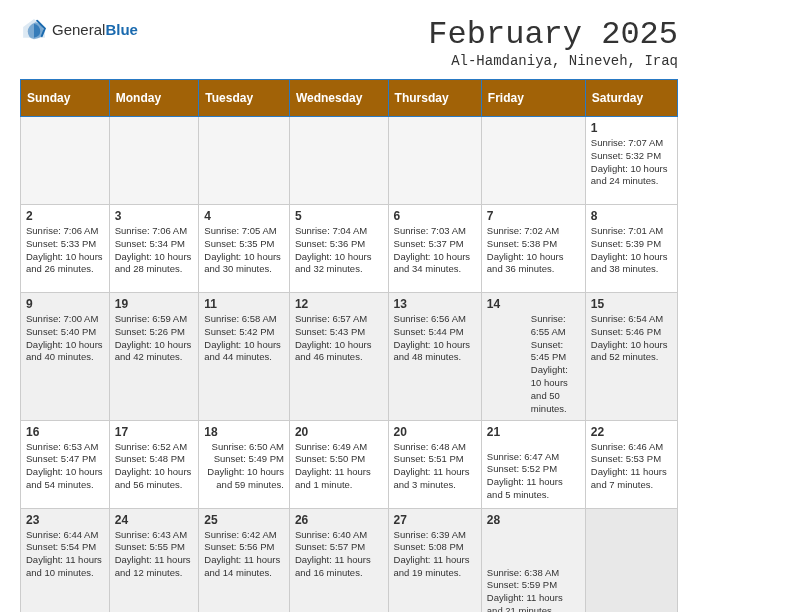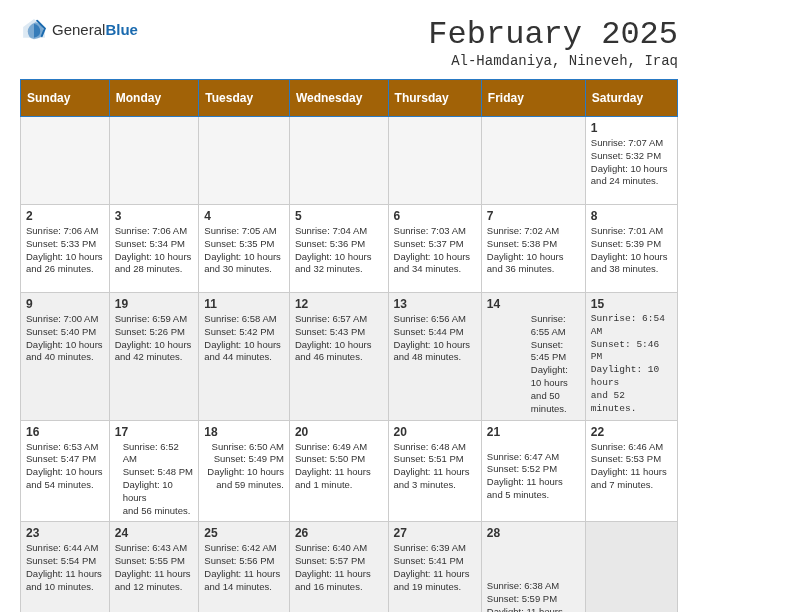--- a/index.html
+++ b/index.html
@@ -229,37 +229,37 @@
           </td>
           <td>
             <div class="day-num">14</div>
             <div class="day-info" style="white-space: pre-line; margin-left: 44px;">Sunrise: 6:55 AM
 Sunset: 5:45 PM
 Daylight: 10 hours
 and 50 minutes.</div>
           </td>
           <td>
             <div class="day-num">15</div>
-            <div class="day-info" style="white-space: pre-line; font-family: Liberation Mono, monospace;">Sunrise: 6:54 AM
+            <div class="day-info" style="white-space: pre-line;">Sunrise: 6:54 AM
 Sunset: 5:46 PM
 Daylight: 10 hours
 and 52 minutes.</div>
           </td>
         </tr>
         <tr>
           <td>
             <div class="day-num">16</div>
             <div class="day-info" style="white-space: pre-line;">Sunrise: 6:53 AM
 Sunset: 5:47 PM
 Daylight: 10 hours
 and 54 minutes.</div>
           </td>
           <td>
             <div class="day-num">17</div>
-            <div class="day-info" style="white-space: pre-line; margin-left: 8px;">Sunrise: 6:52 AM
+            <div class="day-info" style="white-space: pre-line;">Sunrise: 6:52 AM
 Sunset: 5:48 PM
 Daylight: 10 hours
 and 56 minutes.</div>
           </td>
           <td>
             <div class="day-num">18</div>
             <div class="day-info" style="white-space: pre-line; text-align: right;">Sunrise: 6:50 AM
 Sunset: 5:49 PM
 Daylight: 10 hours
 and 59 minutes.</div>
@@ -318,21 +318,21 @@
           <td>
             <div class="day-num">26</div>
             <div class="day-info" style="white-space: pre-line;">Sunrise: 6:40 AM
 Sunset: 5:57 PM
 Daylight: 11 hours
 and 16 minutes.</div>
           </td>
           <td>
             <div class="day-num">27</div>
             <div class="day-info" style="white-space: pre-line;">Sunrise: 6:39 AM
-Sunset: 5:41 PM
+Sunset: 5:08 PM
 Daylight: 11 hours
 and 19 minutes.</div>
           </td>
           <td>
             <div class="day-num">28</div>
             <div class="day-info" style="white-space: pre-line; margin-top: 40px;">Sunrise: 6:38 AM
 Sunset: 5:59 PM
 Daylight: 11 hours
 and 21 minutes.</div>
           </td>

